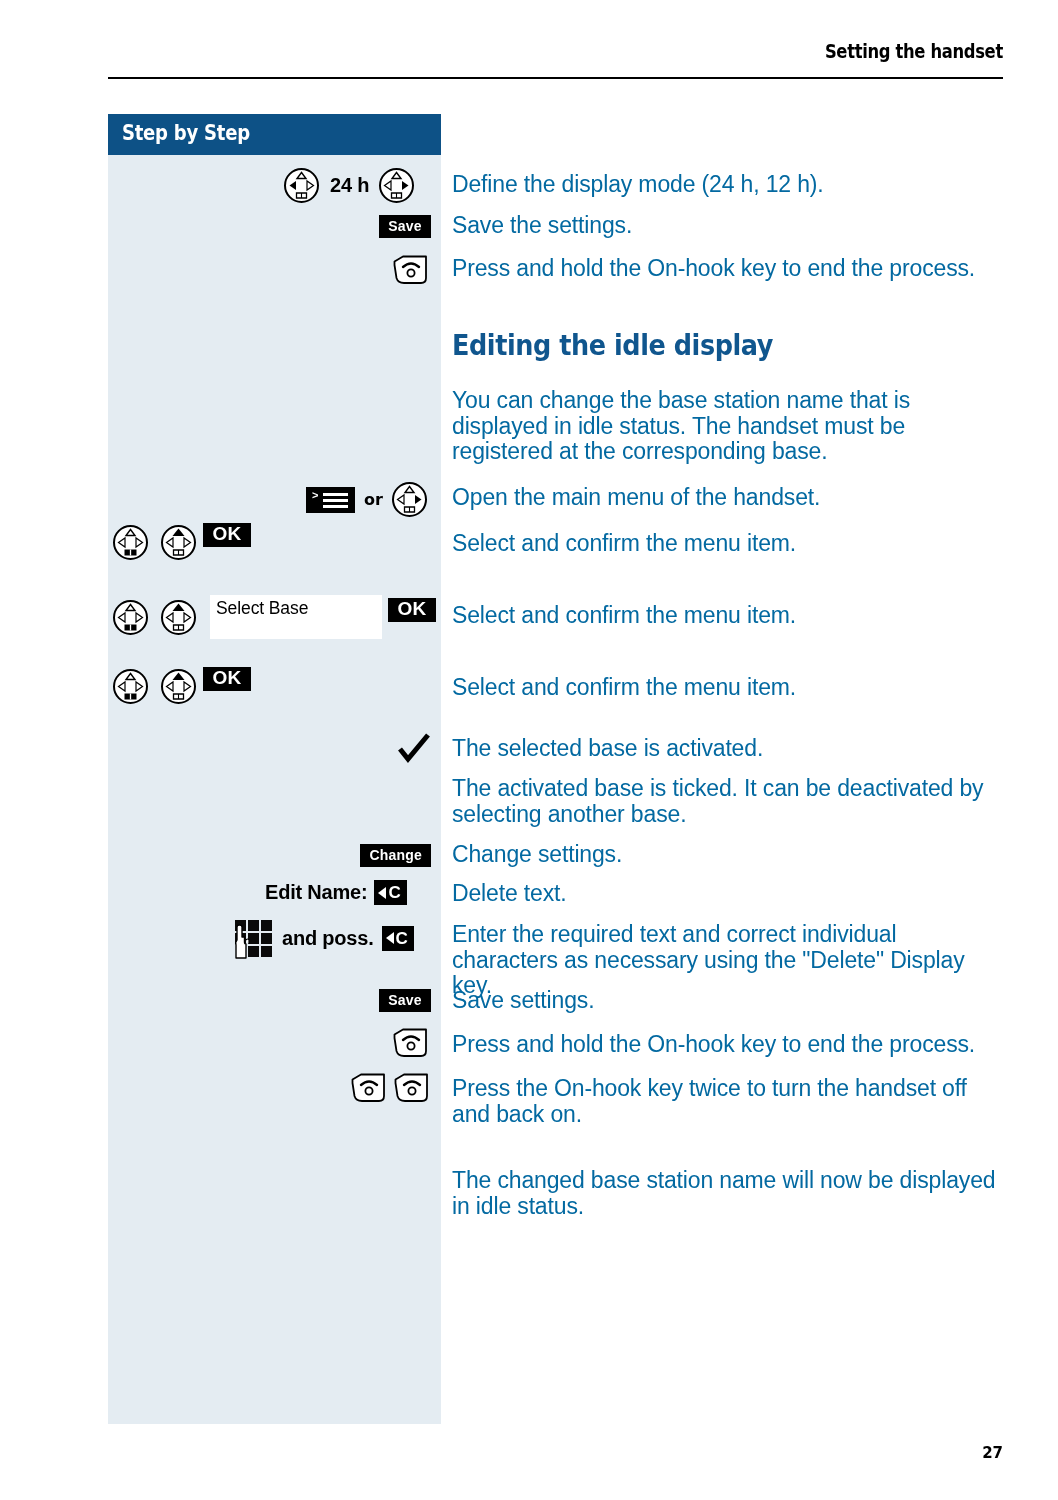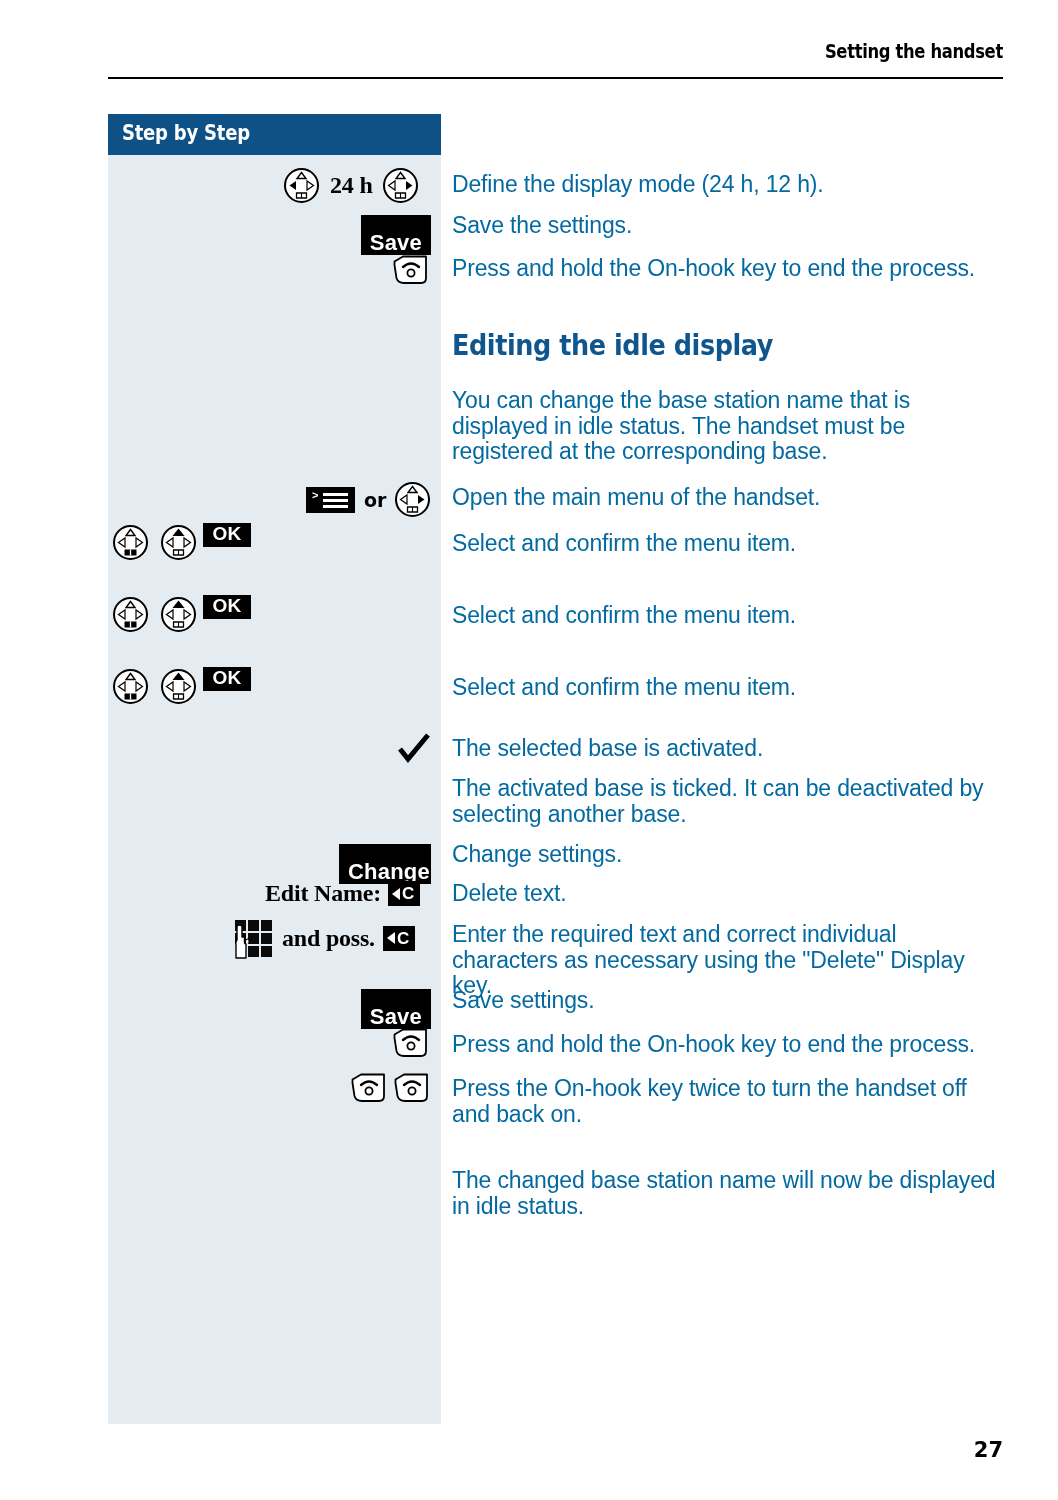--- a/index.html
+++ b/index.html
@@ -73,24 +73,24 @@
     font-size:29px;
     letter-spacing:-0.5px;
     transform:scaleX(0.88);
     transform-origin:left center;
   }
 
   
   .dkey {
     background:#000; color:#fff;
     font-weight:bold;
-    font-size:22px;
+    font-size:14px;
     letter-spacing:0.2px;
     text-align:center;
-    padding:19px 9px 3px 9px;
+    padding:2px 9px 3px 9px;
     display:inline-block;
     line-height:18px;
     min-width:52px;
   }
   .dkey.ok { font-size:19px; padding:2px 9px 4px 9px; min-width:48px; }
 
   
   .navkey { width:37px; height:37px; position:relative; flex:0 0 auto; }
   .navkey svg { display:block; }
 
@@ -135,36 +135,36 @@
     position:relative;
     flex:0 0 auto;
   }
   .mitem span {
     position:absolute; left:6px; top:3px;
     font-size:17.5px; letter-spacing:-0.1px;
   }
 
   
   .sb-bold {
-    font-weight:bold; font-size:24px; letter-spacing:-0.2px;
-    font-family:Liberation Serif, serif;
+    font-weight:bold; font-size:20px; letter-spacing:-0.2px;
+    font-family:Liberation Sans, sans-serif;
   }
   .or-word {
-    font-weight:bold; font-size:19px;
+    font-weight:bold; font-size:16px;
     font-family:"DejaVu Sans", sans-serif;
   }
 
   
   .tick { width:34px; height:34px; position:relative; flex:0 0 auto; }
 
   
   .pageno {
     position:absolute; right:55px; bottom:38px;
     font-family:"DejaVu Sans", sans-serif;
-    font-weight:bold; font-size:21px;
+    font-weight:bold; font-size:15px;
   }
 </style>
 </head>
 <body>
 
 <div class="page-header">
   <span class="htext">Setting the handset</span>
 </div>
 <div class="header-rule"></div>
 
@@ -276,20 +276,23 @@
   </span>
   <span class="navkey" style="margin-left:11px;">
     <svg width="37" height="37" viewBox="0 0 37 37">
       <circle cx="18.5" cy="18.5" r="16.5" fill="#fff" stroke="#000" stroke-width="2"></circle>
       <polygon points="18.5,4.5 24.5,12 12.5,12" fill="#000"></polygon>
       <polygon points="6.5,18.5 13,14 13,23" fill="#fff" stroke="#000" stroke-width="1.2"></polygon>
       <polygon points="30.5,18.5 24,14 24,23" fill="#fff" stroke="#000" stroke-width="1.2"></polygon>
       <path d="M13.5 26 h10 v5 h-10 z" fill="#fff" stroke="#000" stroke-width="1.3"></path>
       <path d="M18.5 26 v5" stroke="#000" stroke-width="1.1"></path>
     </svg>
+  </span>
+  <span class="mitem" style="margin-left:13px;">
+    <span>Select Base</span>
   </span>
   <span class="dkey ok" style="margin-left:6px; margin-bottom:15px;">OK</span>
 </div>
 <div class="right-col btext" style="top:603px;">Select and confirm the menu item.</div>
 
 <div class="row" style="left:112px; top:667px;">
   <span class="navkey">
     <svg width="37" height="37" viewBox="0 0 37 37">
       <circle cx="18.5" cy="18.5" r="16.5" fill="#fff" stroke="#000" stroke-width="2"></circle>
       <polygon points="18.5,5.5 23,11.5 14,11.5" fill="#fff" stroke="#000" stroke-width="1.4"></polygon>

